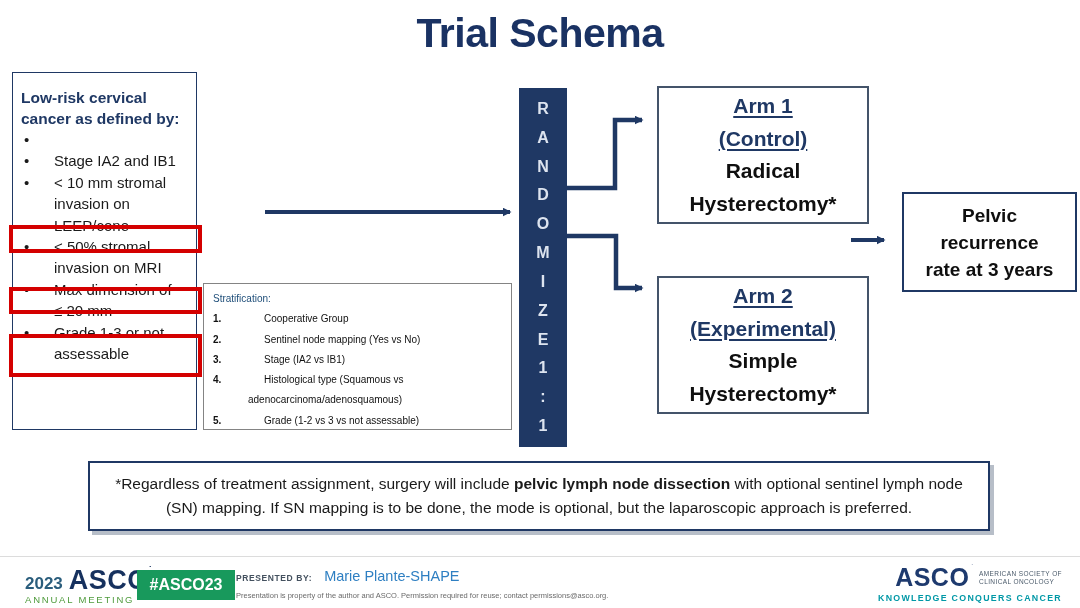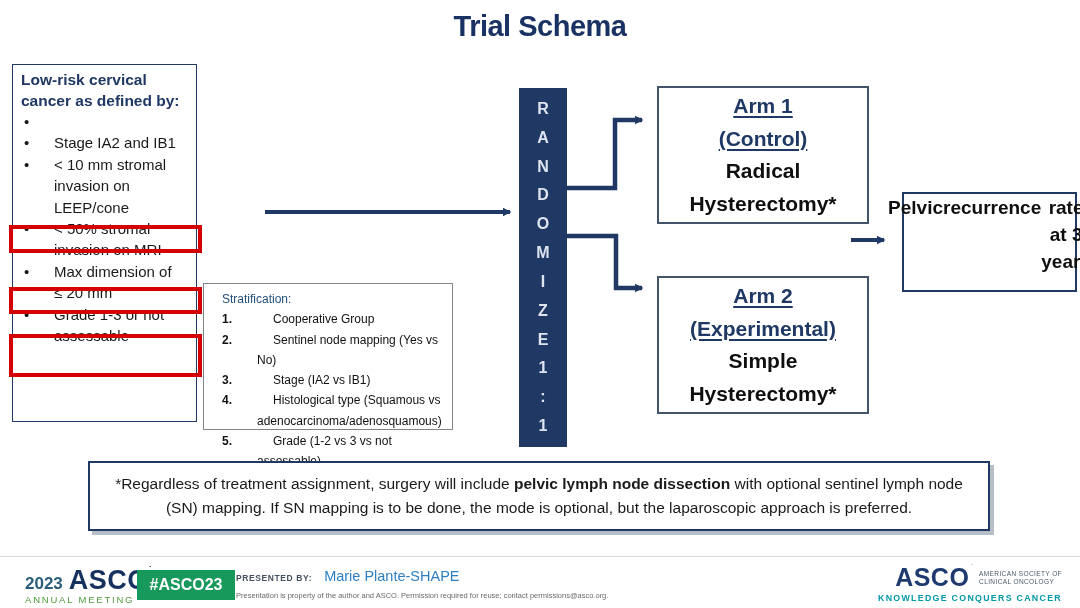--- a/index.html
+++ b/index.html
@@ -1,37 +1,37 @@
 <!DOCTYPE html>
 <html><head>
 <meta charset="utf-8">
 <style>
   html,body{margin:0;padding:0;background:#fff;}
   .slide{position:relative;width:1080px;height:608px;background:#ffffff;overflow:hidden;
          font-family:"Liberation Sans",sans-serif;color:#111;}
   .title{position:absolute;top:10px;left:0;width:100%;text-align:center;
-         font-size:29px;font-weight:bold;color:#1a3263;letter-spacing:-.5px;}
-
-  
-  .elig{position:absolute;left:12px;top:64px;width:185px;height:358px;
-        border:1.5px solid #1f3864;box-sizing:border-box;padding:4px 2px 0 8px;background:#fff;}
+         font-size:41px;font-weight:bold;color:#1a3263;letter-spacing:-.5px;}
+
+  
+  .elig{position:absolute;left:12px;top:72px;width:185px;height:358px;
+        border:1.5px solid #1f3864;box-sizing:border-box;padding:14px 2px 0 8px;background:#fff;}
   .elig-header{font-weight:bold;color:#1f3864;font-size:15.5px;line-height:21px;white-space:nowrap;}
   .eb-item{display:flex;font-size:15px;line-height:21.4px;color:#1a1a1a;}
   .eb-bullet{flex:0 0 14px;padding-left:3px;}
   .eb-text{padding-left:16px;}
   .eb-text div{white-space:nowrap;}
   .hl{position:absolute;border:4px solid #d40000;left:9px;width:193px;box-sizing:border-box;background:transparent;}
   #hl1{top:225px;height:28px;}
   #hl2{top:287px;height:27px;}
   #hl3{top:334px;height:43px;}
 
   
-  .strat{position:absolute;left:203px;top:283px;width:250px;height:147px;
-         border:1.5px solid #848484;box-sizing:border-box;padding:5px 6px 0 18px;
-         font-size:12px;line-height:20.3px;background:#fff;}
+  .strat{position:absolute;left:203px;top:283px;width:309px;height:147px;
+         border:1.5px solid #848484;box-sizing:border-box;padding:5px 6px 0 9px;
+         font-size:10px;line-height:20.3px;background:#fff;}
   .strat-header{color:#1f4e79;}
   .st-item{display:flex;}
   .st-num{flex:0 0 35px;font-weight:bold;}
   .st-bold{font-weight:normal;margin-left:16px;}
 
   
   .rand{position:absolute;left:519px;top:88px;width:48px;height:359px;background:#1f3864;
         display:flex;flex-direction:column;align-items:center;justify-content:space-evenly;
         color:#dde4ef;font-weight:bold;font-size:16px;line-height:16px;}
 
@@ -39,21 +39,21 @@
   .arm{position:absolute;width:212px;height:138px;border:2px solid #44546a;background:#fff;
        text-align:center;font-weight:bold;font-size:21px;line-height:32.5px;
        box-sizing:border-box;padding-top:2px;}
   #arm1{left:657px;top:86px;}
   #arm2{left:657px;top:276px;}
   .arm-title,.arm-sub{color:#1f3864;text-decoration:underline;text-underline-offset:3px;text-decoration-thickness:2px;}
   .arm-proc{color:#0f0f0f;}
 
   
   .outcome{position:absolute;left:902px;top:192px;width:171px;height:96px;border:2px solid #1f3864;
-           background:#fff;display:flex;flex-direction:row;justify-content:center;
+           background:#fff;display:flex;flex-direction:column;justify-content:center;
            text-align:center;font-weight:bold;font-size:19px;line-height:27px;color:#0f0f0f;}
 
   
   .footnote{position:absolute;left:88px;top:461px;width:902px;height:70px;border:2px solid #1f3864;
             background:#fff;box-shadow:4px 4px 0 rgba(96,110,134,.45);
             box-sizing:border-box;text-align:center;font-size:15.5px;line-height:23.5px;
             padding:9px 14px 0;color:#1a1a1a;}
   .fn-bold{font-weight:bold;}
 
   .arrows{position:absolute;left:0;top:0;pointer-events:none;}

